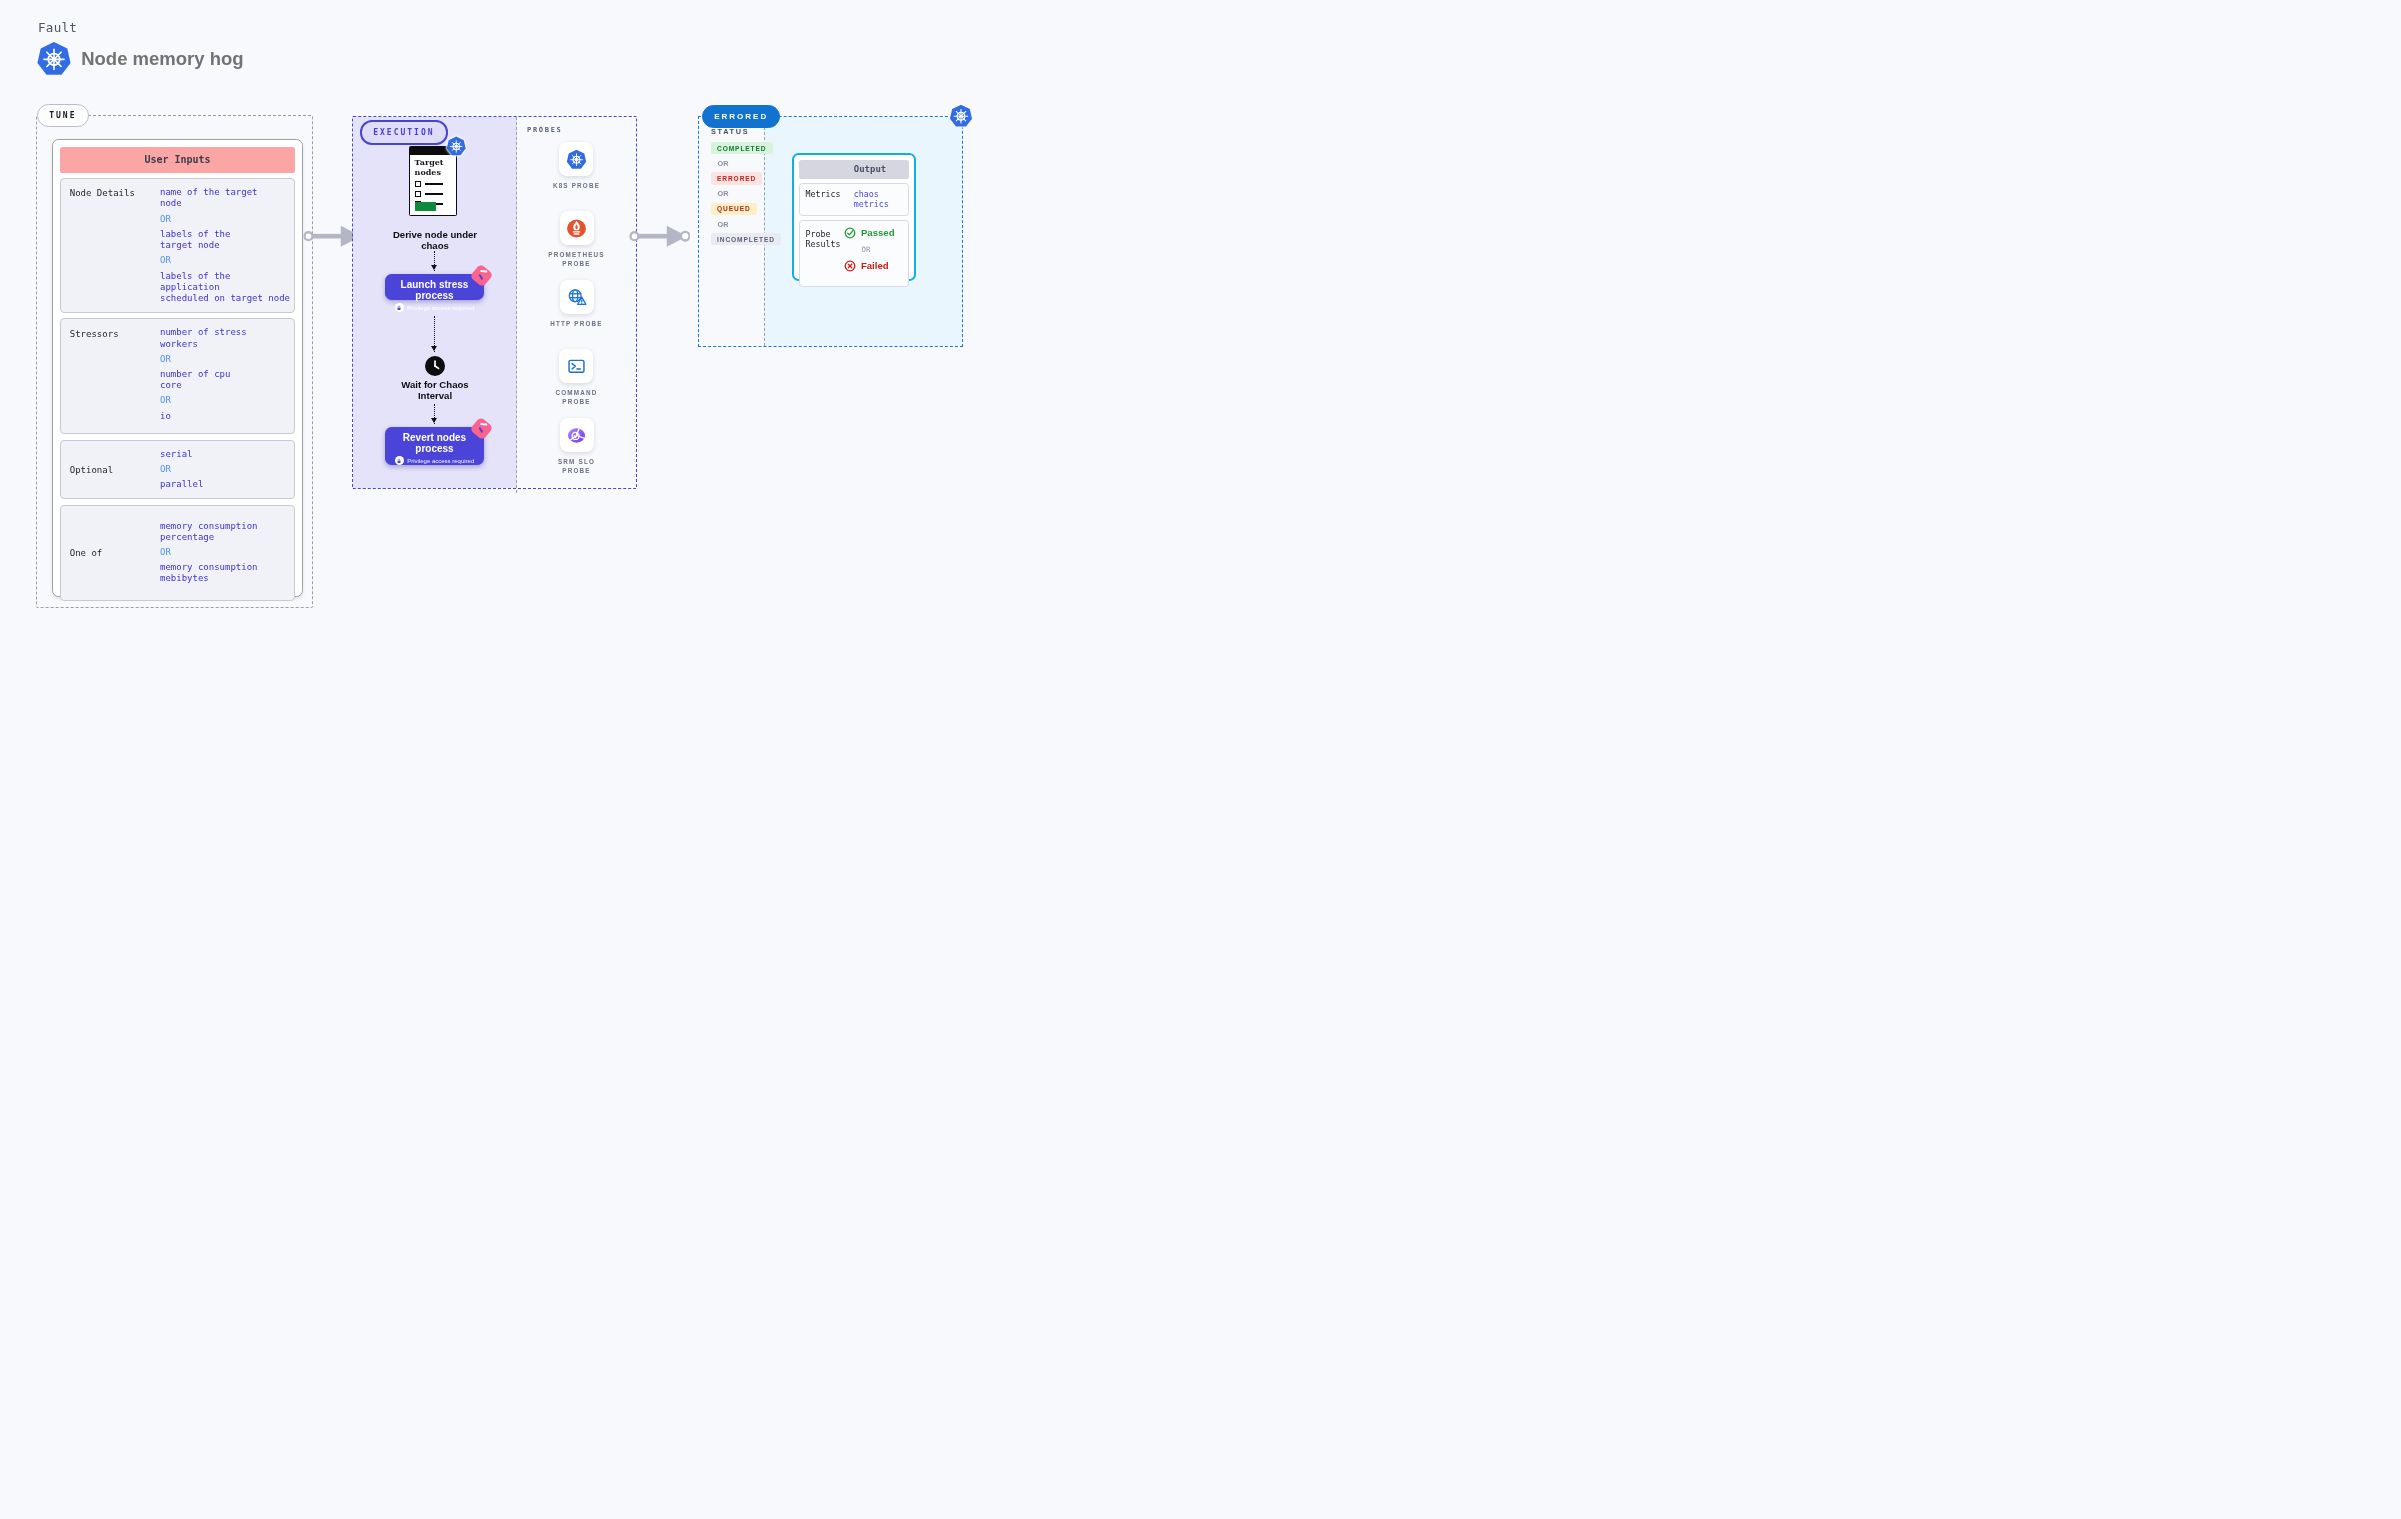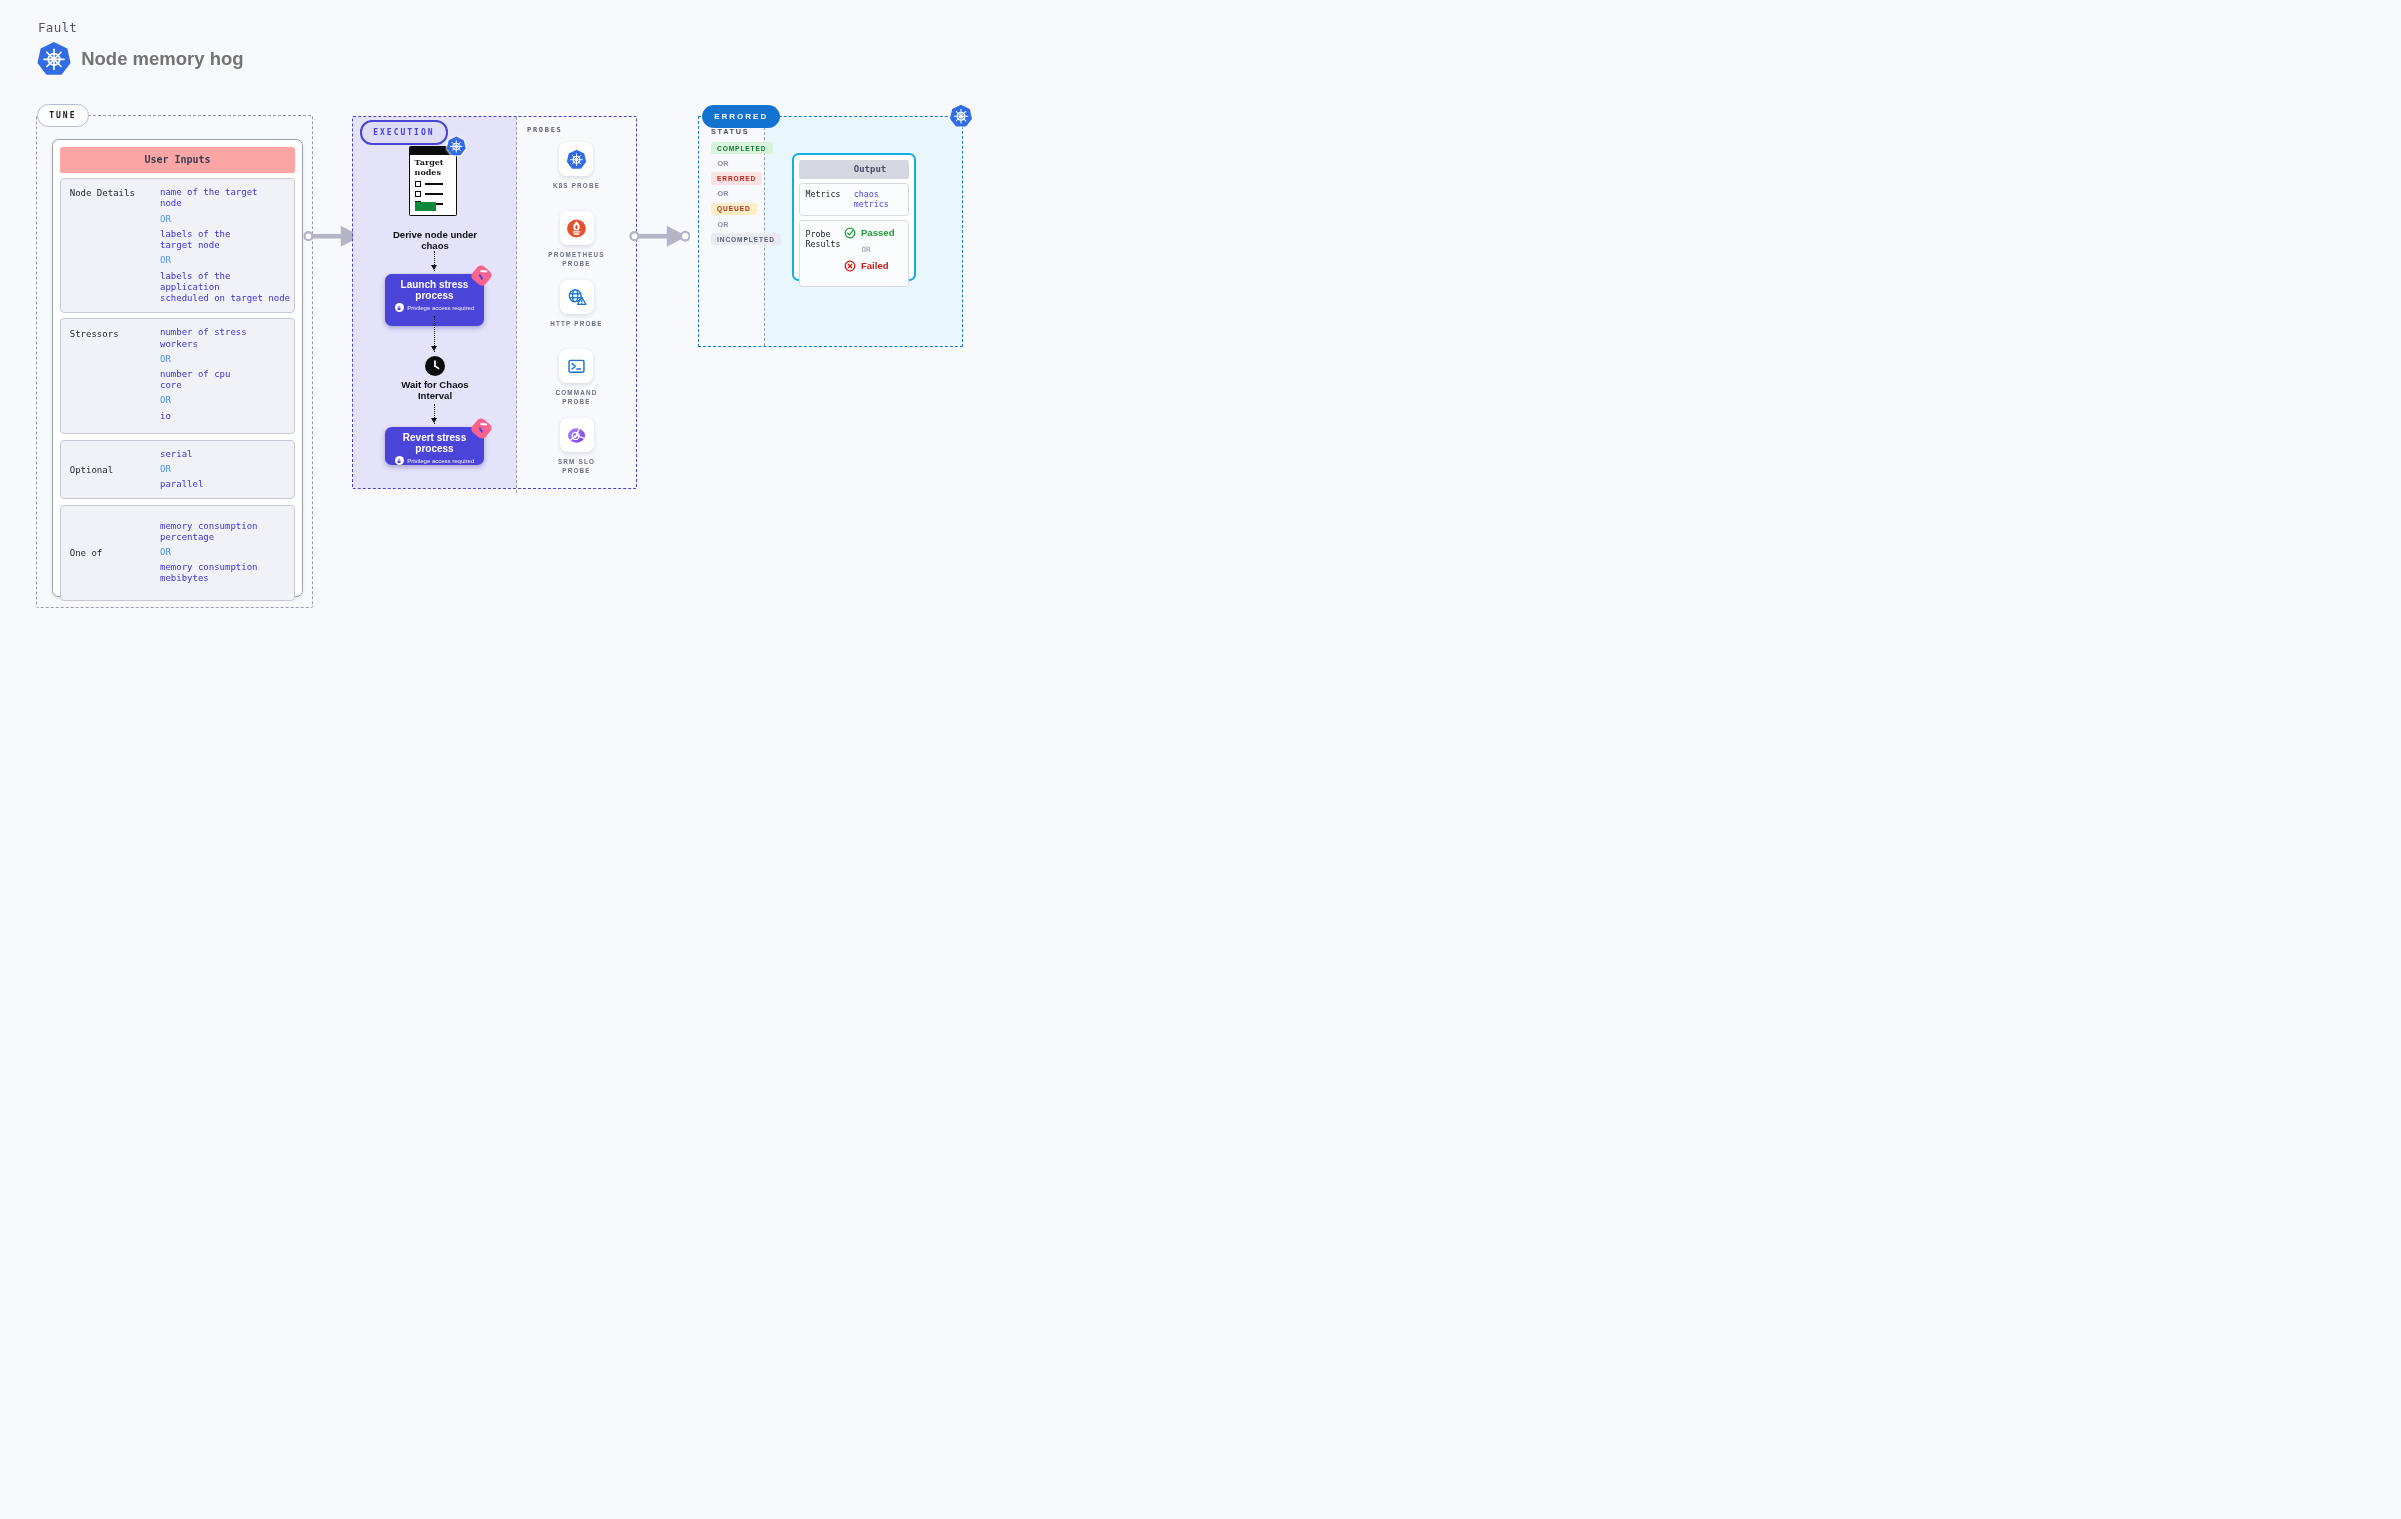--- a/index.html
+++ b/index.html
@@ -292,21 +292,21 @@
       <svg class="k8s-badge" viewBox="0 0 31 31" width="20.5" height="20.5">
           <use href="#k8s"></use>
         </svg>
     </div>
 
     <div class="step-text pre" style="top:112px">Derive node under
 chaos</div>
 
     <div class="varrow" style="top:134px;height:20px"></div>
 
-    <div class="chaos-btn" style="top:157px;height:52px;box-sizing:border-box">
+    <div class="chaos-btn" style="top:157px;height:26px;box-sizing:border-box">
       <div class="flag"></div>
       <div class="bt pre">Launch stress
 process</div>
       <div class="priv">
         <span class="lock-circ">
             <svg viewBox="0 0 9 9" width="6" height="6">
               <use href="#lock"></use>
             </svg>
           </span>
         <span class="pt">Privilege access required</span>
@@ -321,21 +321,21 @@
           <line x1="15" y1="15" x2="20.3" y2="18.6" stroke="#fff" stroke-width="2.6" stroke-linecap="round"></line>
         </svg>
     </div>
     <div class="step-text pre" style="top:262px">Wait for Chaos
 Interval</div>
 
     <div class="varrow" style="top:287px;height:20px"></div>
 
     <div class="chaos-btn" style="top:310px;height:38px;box-sizing:border-box">
       <div class="flag"></div>
-      <div class="bt pre">Revert stress
+      <div class="bt pre">Revert nodes
 process</div>
       <div class="priv">
         <span class="lock-circ">
             <svg viewBox="0 0 9 9" width="6" height="6">
               <use href="#lock"></use>
             </svg>
           </span>
         <span class="pt">Privilege access required</span>
       </div>
     </div>

